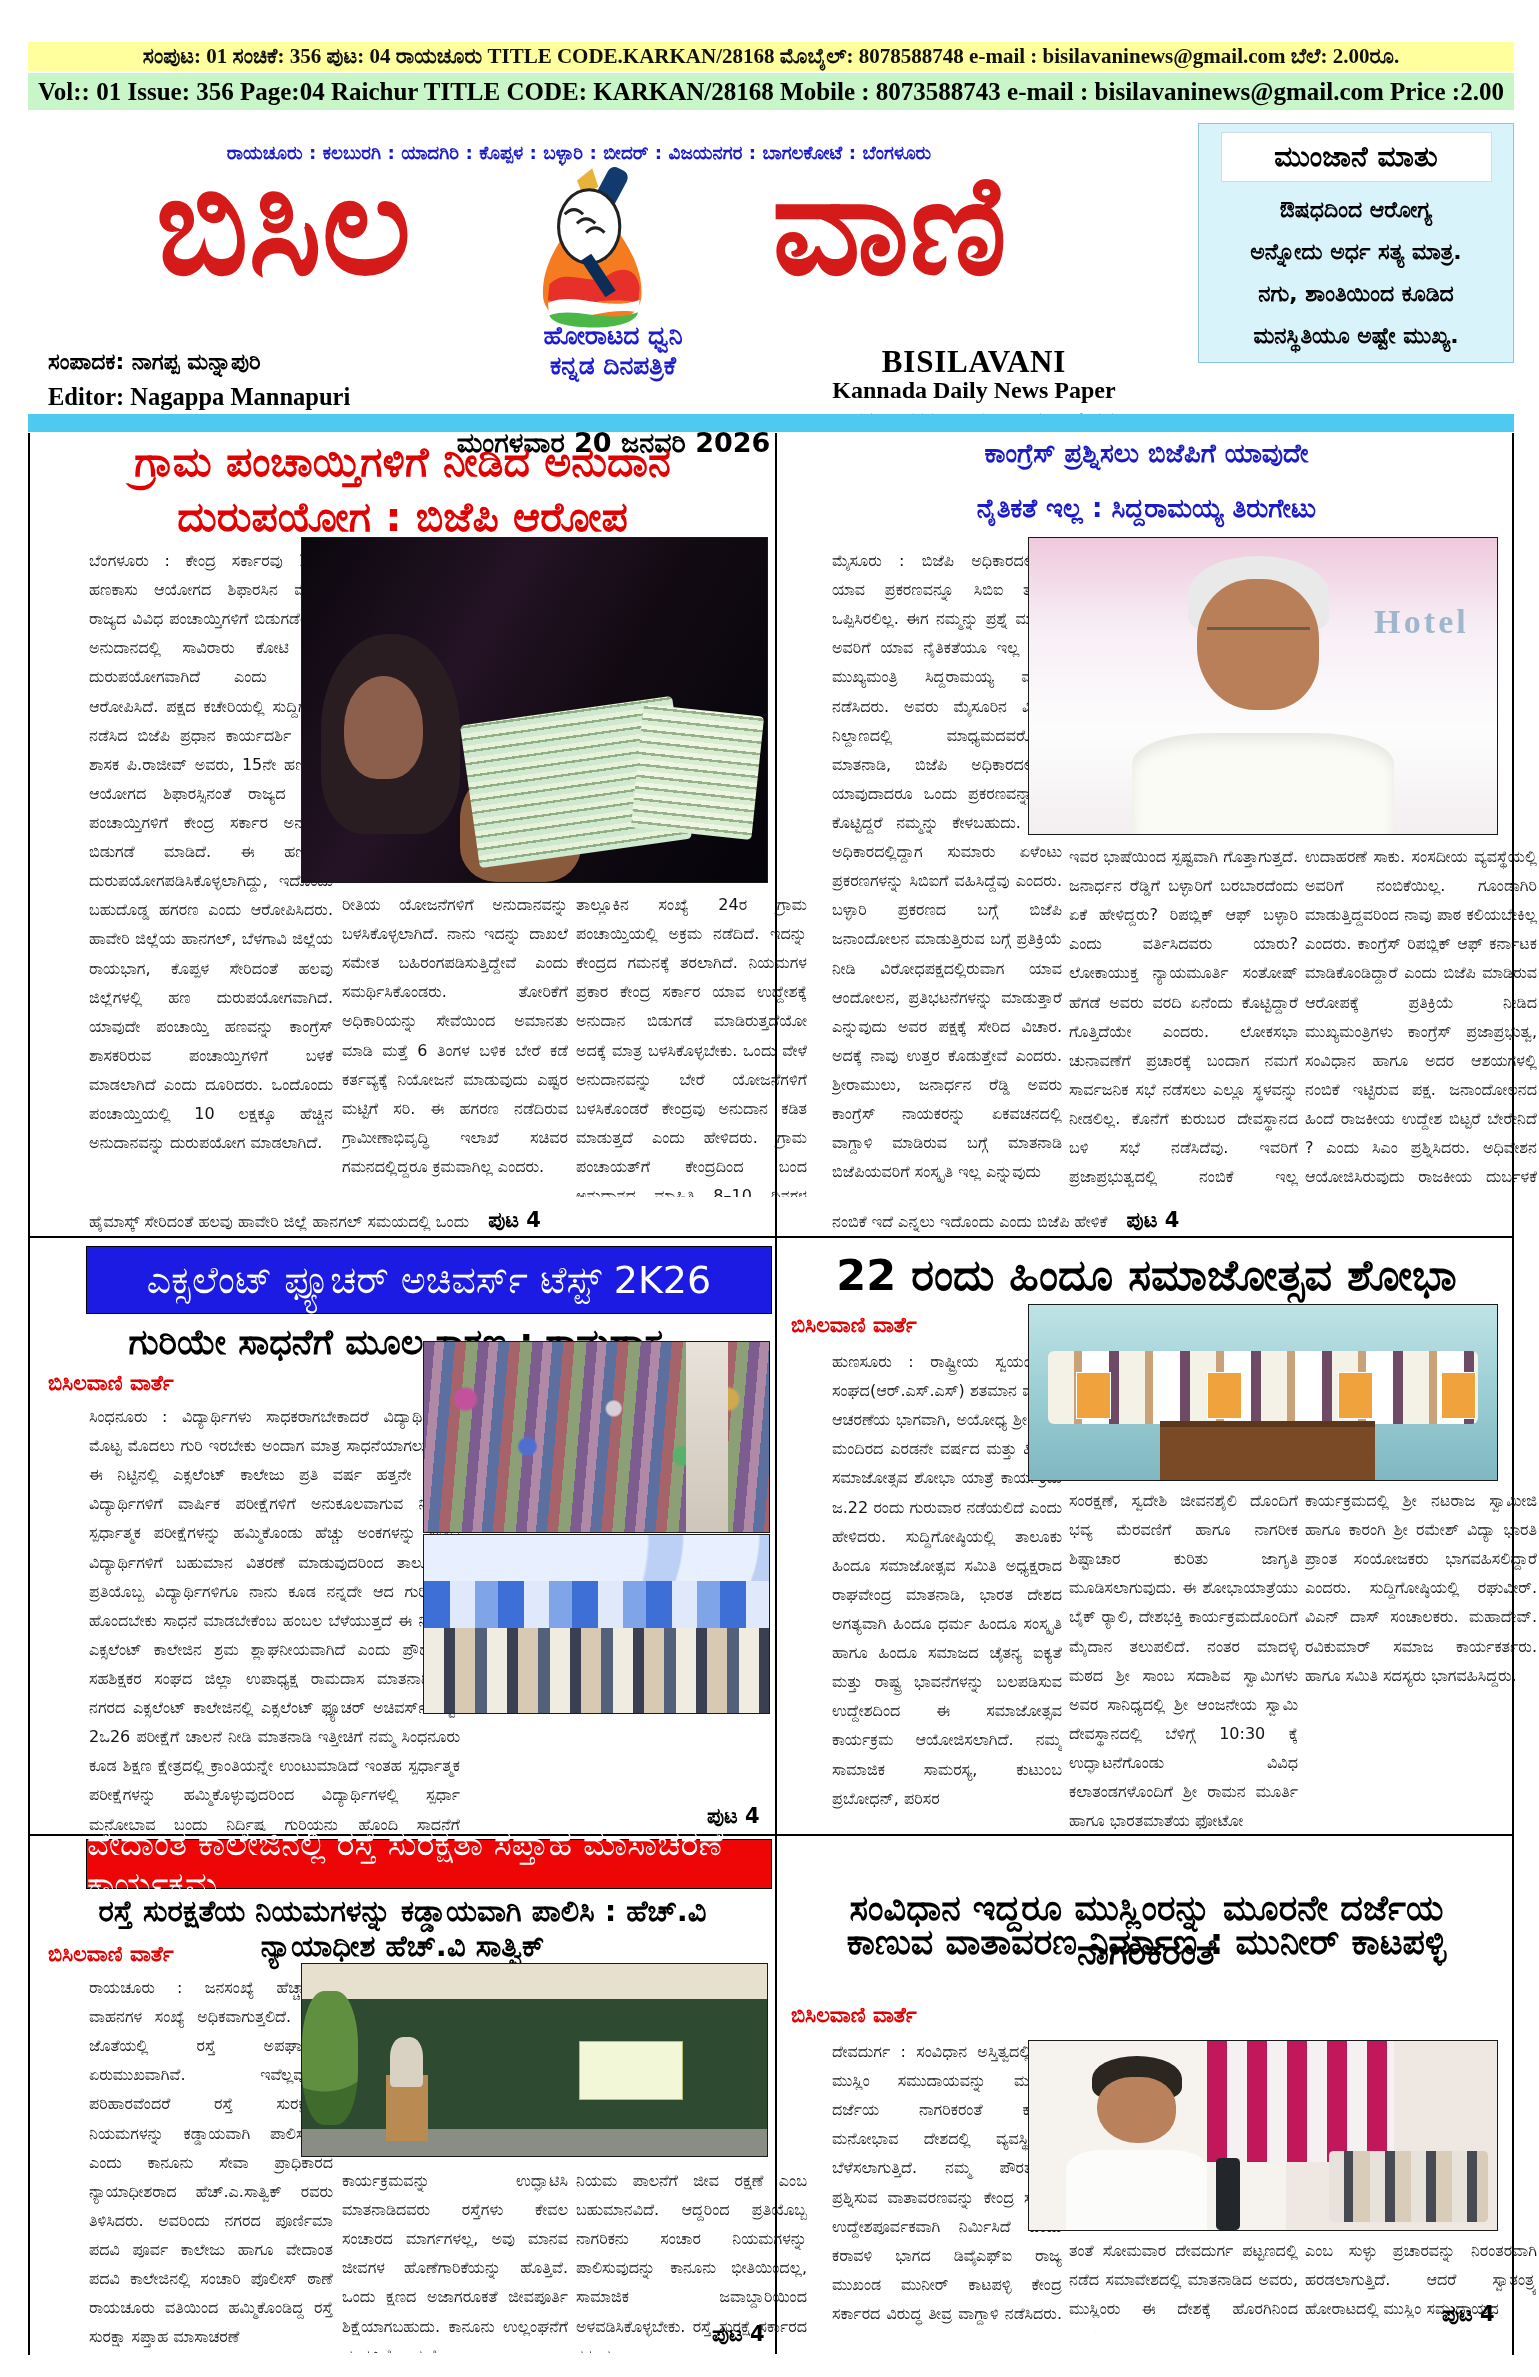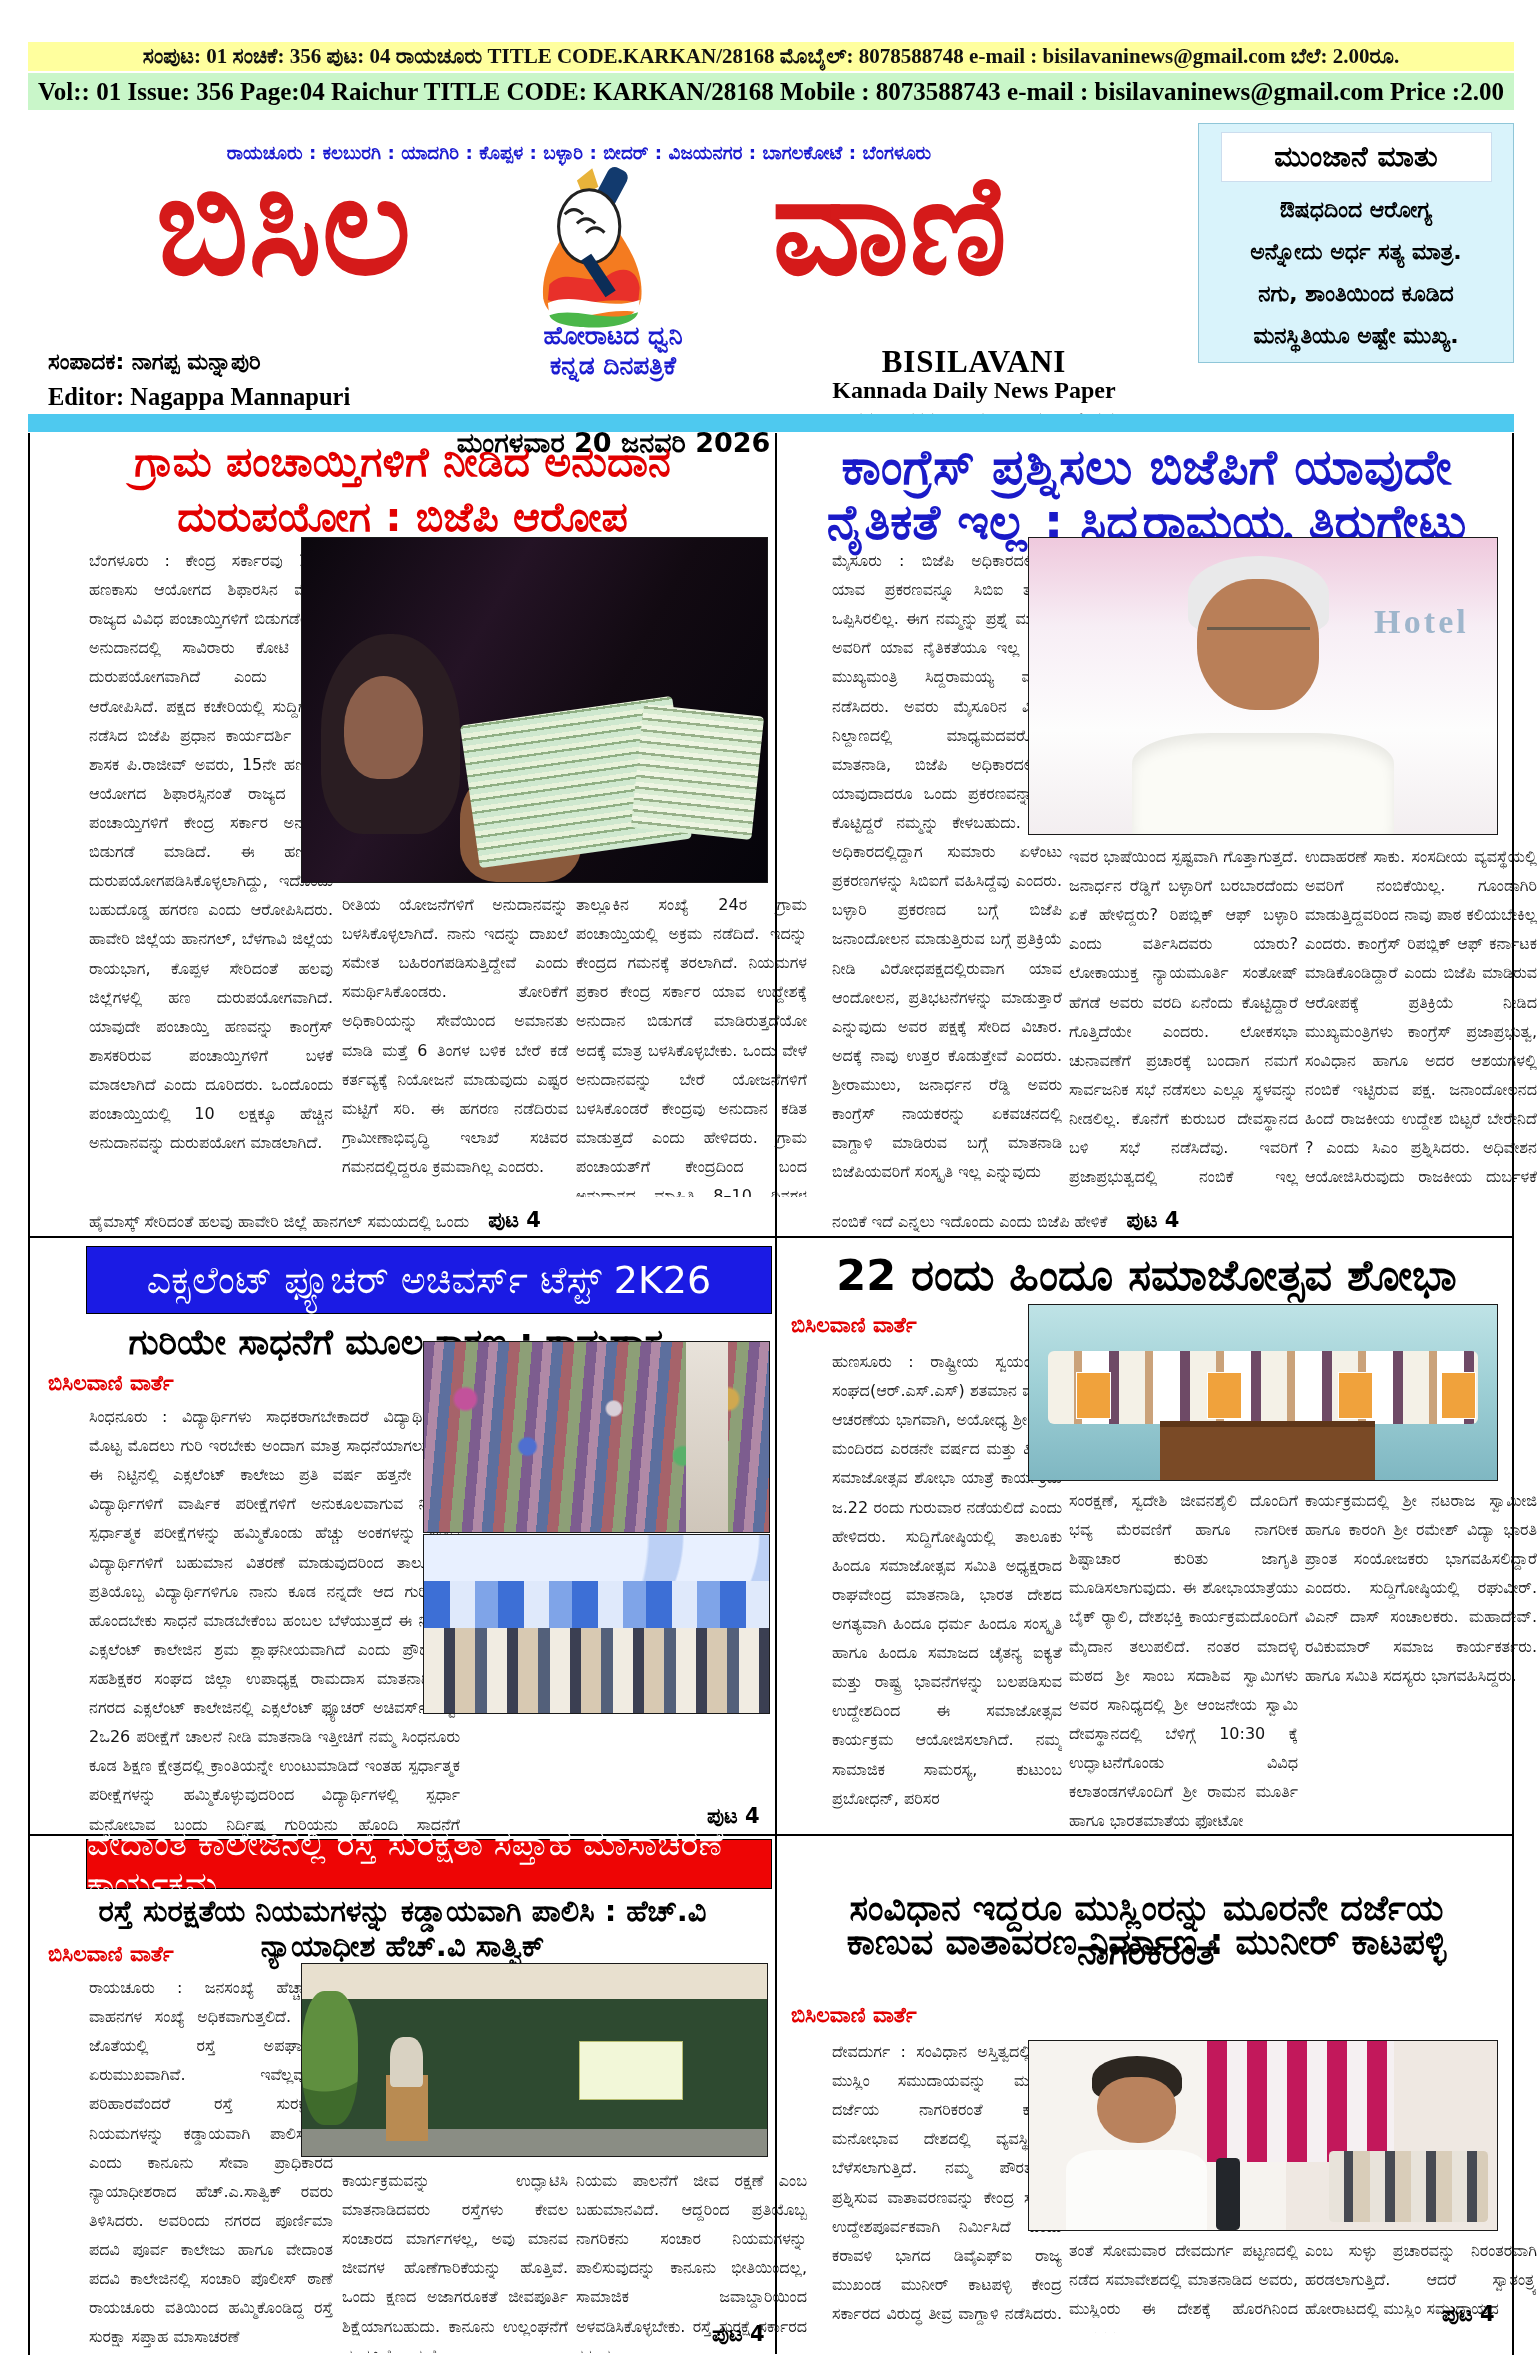--- a/index.html
+++ b/index.html
@@ -15,21 +15,21 @@
   .black-bold{color:#000;font-weight:bold;}
   .serif{font-family:"Liberation Serif",serif;}
   .morning-box{background:#d9f3fb;border:1.5px solid #8fc6d8;}
   .morning-title{background:#ffffff;border:0.8px solid #cde;display:flex;align-items:center;justify-content:center;
                  font-weight:bold;font-size:28px;color:#000;}
   .morning-text{font-weight:bold;font-size:22px;color:#000;text-align:center;line-height:1.9;}
   .cyan-bar{background:#4ec9ef;}
   .rule{background:#000;}
   .hl{font-weight:bold;text-align:center;line-height:1.25;}
   .hl-red{color:#e20000;font-size:41px;}
-  .hl-blue{color:#1a1ac8;font-size:49px;}
+  .hl-blue{color:#1a1ac8;font-size:26px;}
   .hl-black{color:#000;font-size:41px;}
   .banner{display:flex;align-items:center;justify-content:center;font-weight:normal;color:#fff;
           border:1.5px solid #000;}
   .banner-blue{background:#1b1be4;font-size:38px;}
   .banner-red{background:#ee0505;font-size:34px;}
   .subhead{color:#000;font-weight:bold;text-align:center;font-size:32px;line-height:1.2;}
   .byline{color:#e20000;font-weight:bold;font-size:21px;}
   .body-col{font-size:16px;line-height:1.82;text-align:justify;color:#141414;overflow:hidden;margin-left:41px;}
   .jump{color:#000000;font-weight:bold;font-size:21px;}
   .photo{border:1.5px solid #1a1a1a;overflow:hidden;}

